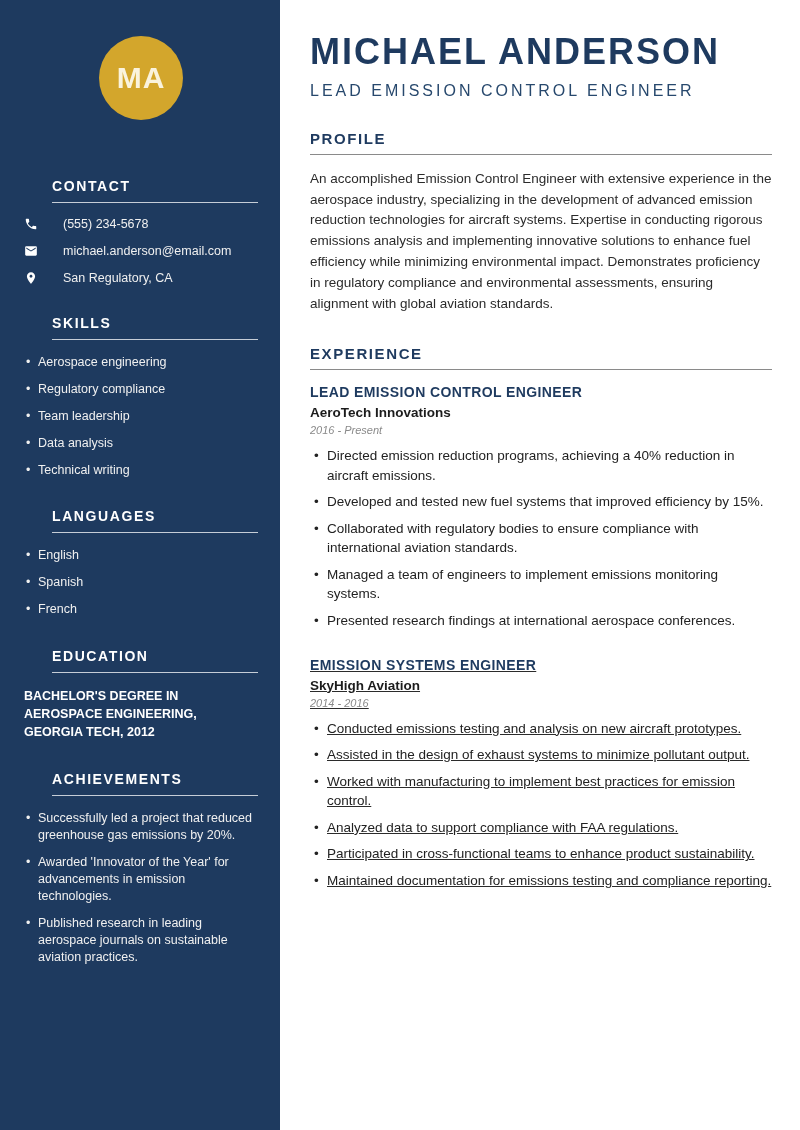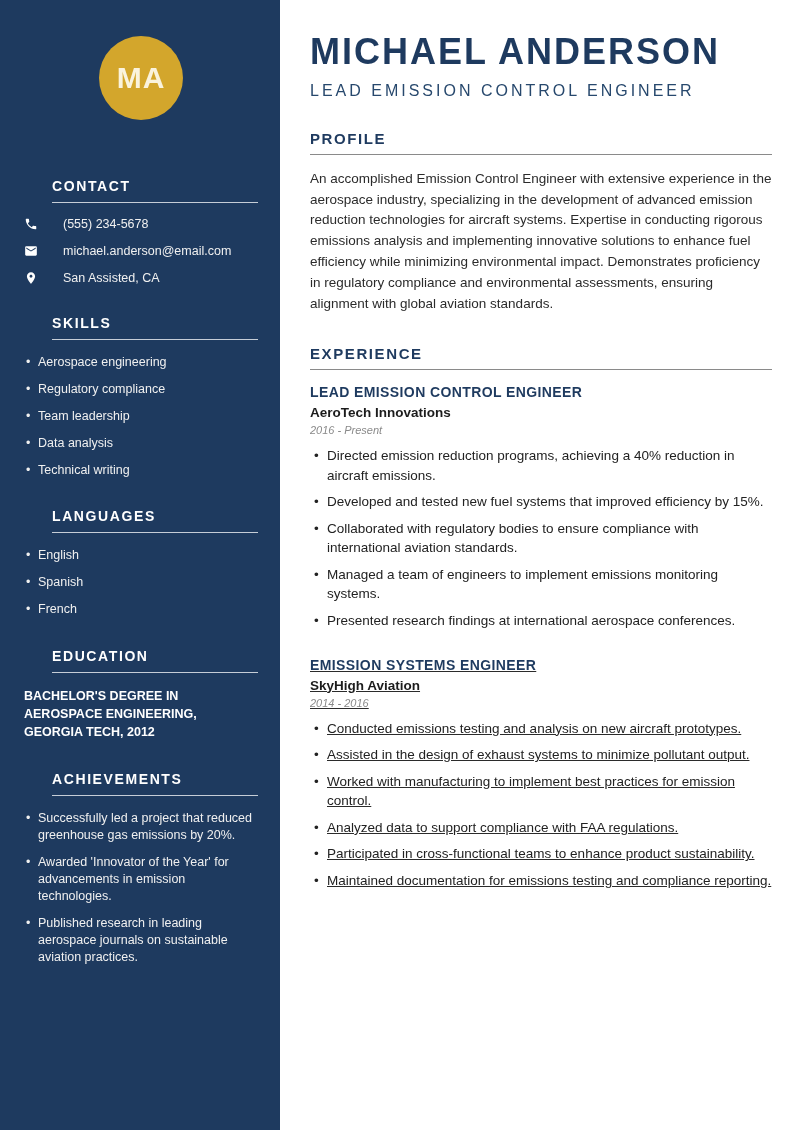--- a/index.html
+++ b/index.html
@@ -192,21 +192,21 @@
             </svg>
         </span>
         <span>michael.anderson@email.com</span>
       </div>
       <div class="contact-item">
         <span class="cicon">
           <svg viewBox="0 0 24 24">
               <path d="M12 2C8.13 2 5 5.13 5 9c0 5.25 7 13 7 13s7-7.75 7-13c0-3.87-3.13-7-7-7zm0 9.5c-1.38 0-2.5-1.12-2.5-2.5S10.62 6.5 12 6.5s2.5 1.12 2.5 2.5-1.12 2.5-2.5 2.5z"></path>
             </svg>
         </span>
-        <span>San Assisted, CA</span>
+        <span>San Regulatory, CA</span>
       </div>
     </div>
 
     <div class="side-section">
       <div class="side-heading">SKILLS</div>
       <ul class="side-list">
         <li>Aerospace engineering</li>
         <li>Regulatory compliance</li>
         <li>Team leadership</li>
         <li>Data analysis</li>

